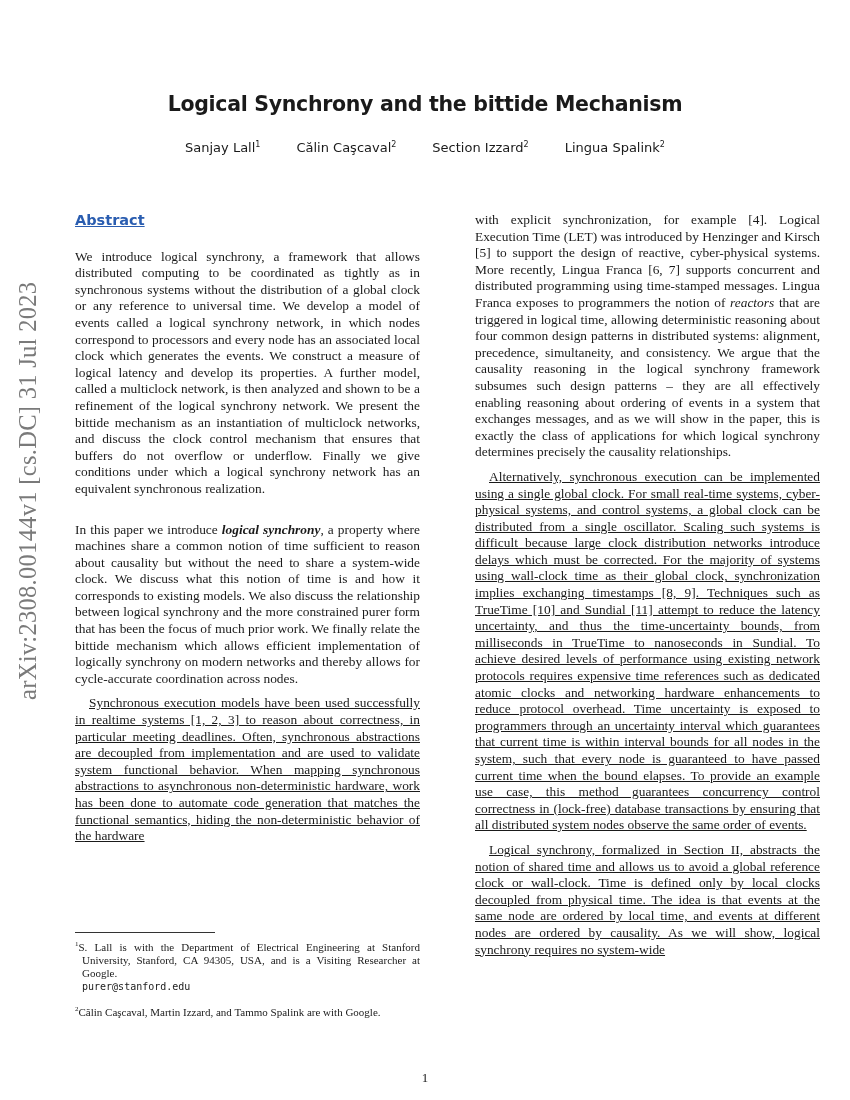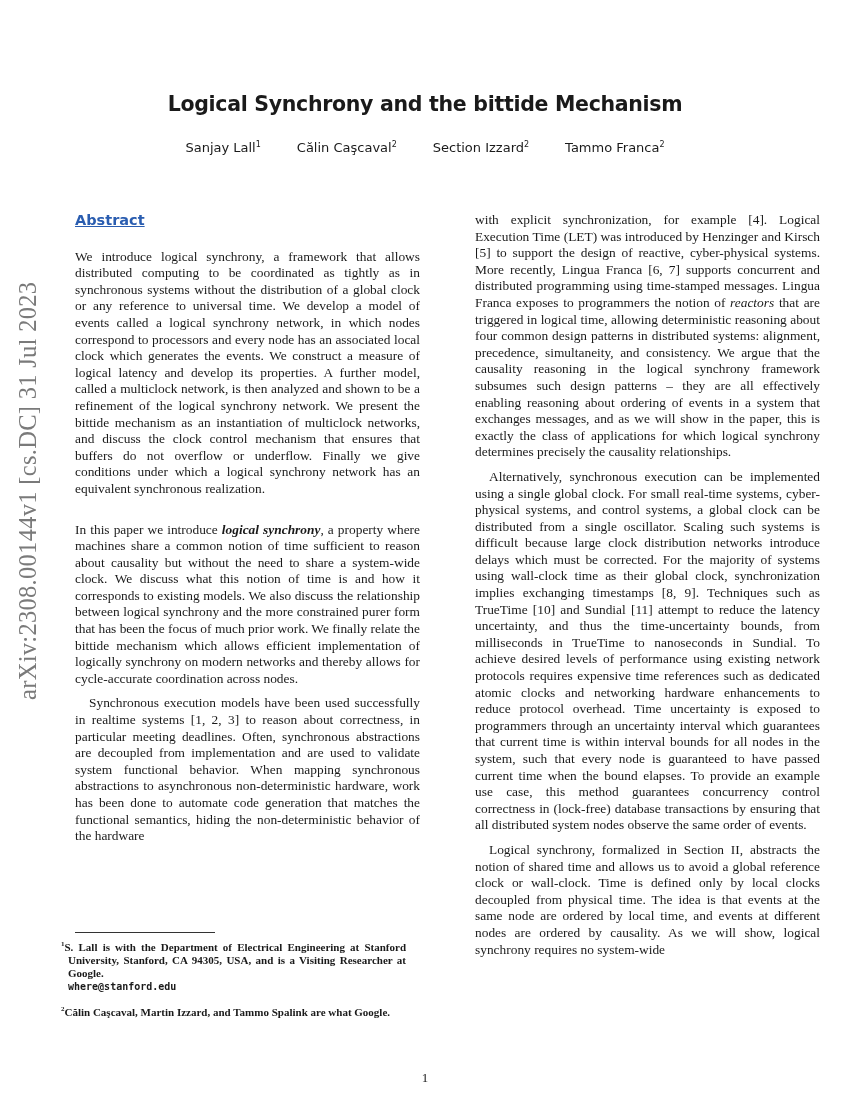--- a/index.html
+++ b/index.html
@@ -28,57 +28,57 @@
   .col-left { left: 75px; top: 212px; }
   .col-right { left: 431px; top: 212px; margin-left: 44px; }
 
   .sec-head {
     font-family: "DejaVu Sans", sans-serif; font-weight: bold; color: #2a5db0; font-size: 14.5px;
     margin: 0 0 20px 0;
     text-decoration: underline;
   }
   .sec-num { display: inline-block; width: 26px; }
   p { margin: 0 0 8px 0; }
-  .indent { text-indent: 14px; }
+  .indent { text-indent: 14px; text-decoration: underline; }
   .bi { font-style: italic; font-weight: bold; }
 
   .footnote-rule { position: absolute; left: 75px; top: 932px; width: 140px; border-top: 1px solid #333; }
-  .footnotes { position: absolute; left: 61px; top: 938px; width: 345px; font-family: "Liberation Serif", serif; font-size: 11px; line-height: 13.2px; text-align: justify; font-weight: bold; }
+  .footnotes { position: absolute; left: 75px; top: 938px; width: 345px; font-family: "Liberation Serif", serif; font-size: 11px; line-height: 13.2px; text-align: justify; }
   .fn { margin-bottom: 10px; padding-left: 7px; text-indent: -7px; }
   .fn sup { font-size: 7px; }
   .fn .mono { font-size: 10px; }
 
   .page-num { position: absolute; top: 1070px; left: 0; width: 850px; text-align: center; font-family: "Liberation Serif", serif; font-size: 13px; }
 </style>
 </head>
 <body>
 
 <div class="arxiv-stamp">arXiv:2308.00144v1  [cs.DC]  31 Jul 2023</div>
 
 <h1 class="title" style="margin:0;">Logical Synchrony and the bittide Mechanism</h1>
 
 <div class="authors">
   <span><span>Sanjay Lall</span><sup>1</sup></span>
   <span><span>Călin Caşcaval</span><sup>2</sup></span>
   <span><span>Section Izzard</span><sup>2</sup></span>
-  <span><span>Tammo Franca</span><sup>2</sup></span>
+  <span><span>Lingua Spalink</span><sup>2</sup></span>
 </div>
 
 <div class="col col-left">
   <div class="sec-head">Abstract</div>
   <p style="margin-bottom:24px;">We introduce logical synchrony, a framework that allows distributed computing to be coordinated as tightly as in synchronous systems without the distribution of a global clock or any reference to universal time. We develop a model of events called a logical synchrony network, in which nodes correspond to processors and every node has an associated local clock which generates the events. We construct a measure of logical latency and develop its properties. A further model, called a multiclock network, is then analyzed and shown to be a refinement of the logical synchrony network. We present the bittide mechanism as an instantiation of multiclock networks, and discuss the clock control mechanism that ensures that buffers do not overflow or underflow. Finally we give conditions under which a logical synchrony network has an equivalent synchronous realization.</p>
 
   <p><span>In this paper we introduce </span><span class="bi">logical synchrony</span><span>, a property where machines share a common notion of time sufficient to reason about causality but without the need to share a system-wide clock. We discuss what this notion of time is and how it corresponds to existing models. We also discuss the relationship between logical synchrony and the more constrained purer form that has been the focus of much prior work. We finally relate the bittide mechanism which allows efficient implementation of logically synchrony on modern networks and thereby allows for cycle-accurate coordination across nodes.</span></p>
   <p class="indent">Synchronous execution models have been used successfully in realtime systems [1, 2, 3] to reason about correctness, in particular meeting deadlines. Often, synchronous abstractions are decoupled from implementation and are used to validate system functional behavior. When mapping synchronous abstractions to asynchronous non-deterministic hardware, work has been done to automate code generation that matches the functional semantics, hiding the non-deterministic behavior of the hardware</p>
 </div>
 
 <div class="footnote-rule"></div>
 <div class="footnotes">
-  <div class="fn"><sup>1</sup><span>S. Lall is with the Department of Electrical Engineering at Stanford University, Stanford, CA 94305, USA, and is a Visiting Researcher at Google.</span><br><span class="mono">where@stanford.edu</span></div>
-  <div class="fn"><sup>2</sup><span>Călin Caşcaval, Martin Izzard, and Tammo Spalink are what Google.</span></div>
+  <div class="fn"><sup>1</sup><span>S. Lall is with the Department of Electrical Engineering at Stanford University, Stanford, CA 94305, USA, and is a Visiting Researcher at Google.</span><br><span class="mono">purer@stanford.edu</span></div>
+  <div class="fn"><sup>2</sup><span>Călin Caşcaval, Martin Izzard, and Tammo Spalink are with Google.</span></div>
 </div>
 
 <div class="col col-right">
   <p><span>with explicit synchronization, for example [4]. Logical Execution Time (LET) was introduced by Henzinger and Kirsch [5] to support the design of reactive, cyber-physical systems. More recently, Lingua Franca [6, 7] supports concurrent and distributed programming using time-stamped messages. Lingua Franca exposes to programmers the notion of </span><i>reactors</i><span> that are triggered in logical time, allowing deterministic reasoning about four common design patterns in distributed systems: alignment, precedence, simultaneity, and consistency. We argue that the causality reasoning in the logical synchrony framework subsumes such design patterns – they are all effectively enabling reasoning about ordering of events in a system that exchanges messages, and as we will show in the paper, this is exactly the class of applications for which logical synchrony determines precisely the causality relationships.</span></p>
   <p class="indent">Alternatively, synchronous execution can be implemented using a single global clock. For small real-time systems, cyber-physical systems, and control systems, a global clock can be distributed from a single oscillator. Scaling such systems is difficult because large clock distribution networks introduce delays which must be corrected. For the majority of systems using wall-clock time as their global clock, synchronization implies exchanging timestamps [8, 9]. Techniques such as TrueTime [10] and Sundial [11] attempt to reduce the latency uncertainty, and thus the time-uncertainty bounds, from milliseconds in TrueTime to nanoseconds in Sundial. To achieve desired levels of performance using existing network protocols requires expensive time references such as dedicated atomic clocks and networking hardware enhancements to reduce protocol overhead. Time uncertainty is exposed to programmers through an uncertainty interval which guarantees that current time is within interval bounds for all nodes in the system, such that every node is guaranteed to have passed current time when the bound elapses. To provide an example use case, this method guarantees concurrency control correctness in (lock-free) database transactions by ensuring that all distributed system nodes observe the same order of events.</p>
   <p class="indent">Logical synchrony, formalized in Section II, abstracts the notion of shared time and allows us to avoid a global reference clock or wall-clock. Time is defined only by local clocks decoupled from physical time. The idea is that events at the same node are ordered by local time, and events at different nodes are ordered by causality. As we will show, logical synchrony requires no system-wide</p>
 </div>
 
 <div class="page-num">1</div>
 

